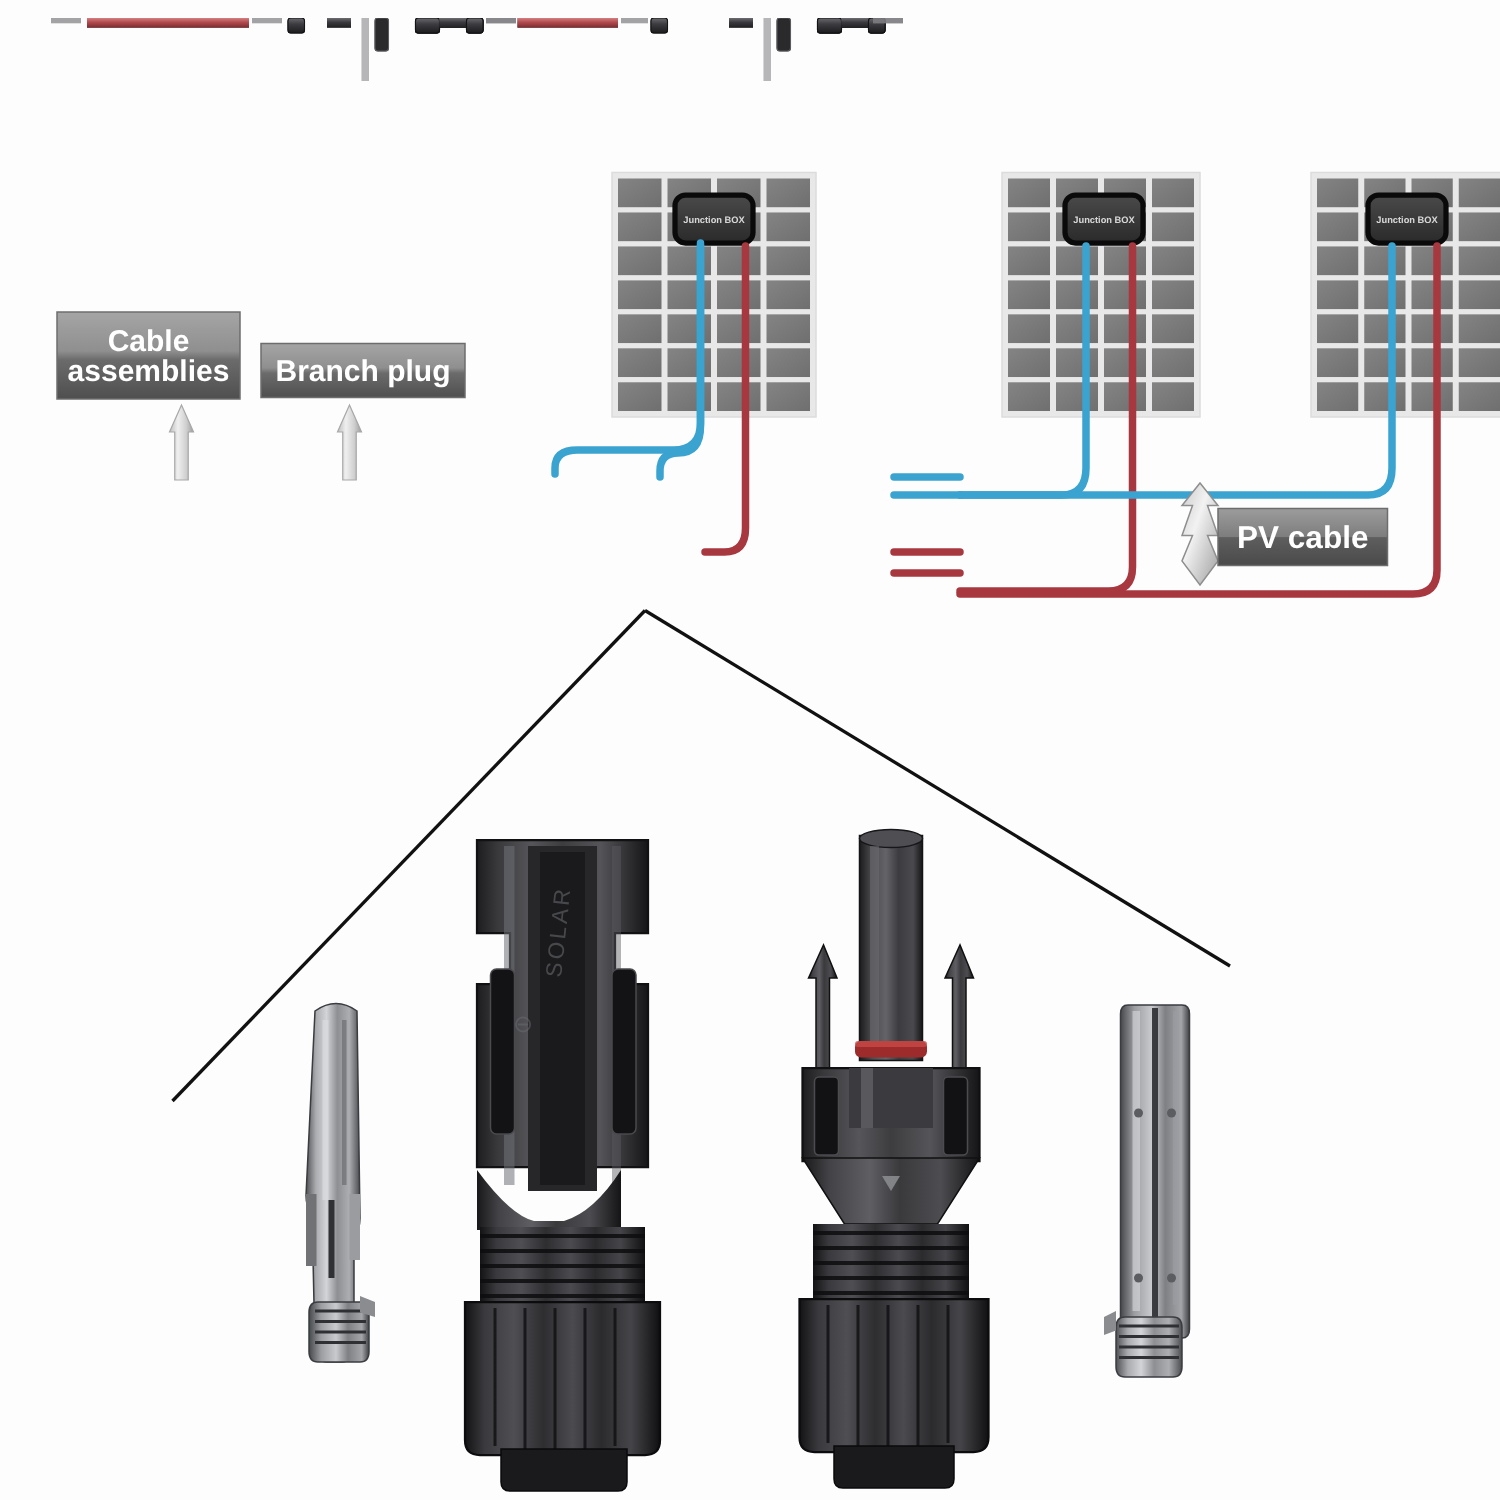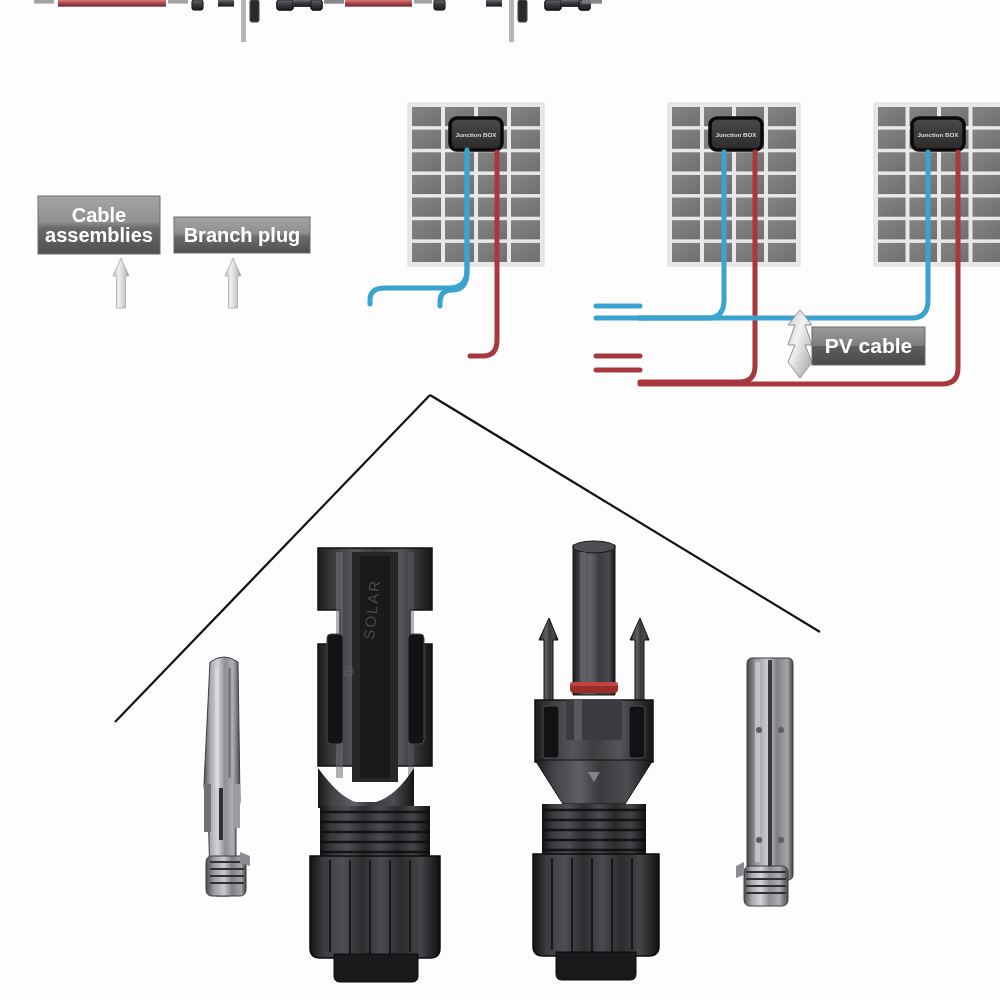--- a/index.html
+++ b/index.html
@@ -3,21 +3,21 @@
 <meta charset="utf-8">
 <style>
   html,body{margin:0;padding:0;}
   body{
     width:1000px;height:1000px;
     background:#fdfdfd;
     font-family:"Liberation Sans", sans-serif;
     overflow:hidden;
     position:relative;
   }
-  #stage{position:absolute;left:0;top:0;width:1000px;height:792px;}
+  #stage{position:absolute;left:0;top:12px;width:1000px;height:792px;}
   svg#scene{position:absolute;left:0;top:0;width:1000px;height:1000px;display:block;}
 </style>
 </head>
 <body>
 
 <div id="stage">
   <svg id="scene" viewBox="0 0 1000 1000" xmlns="http://www.w3.org/2000/svg">
     <defs>
       <linearGradient id="gLabel" x1="0" y1="0" x2="0" y2="1">
         <stop offset="0%" stop-color="#a5a5a5"></stop>

